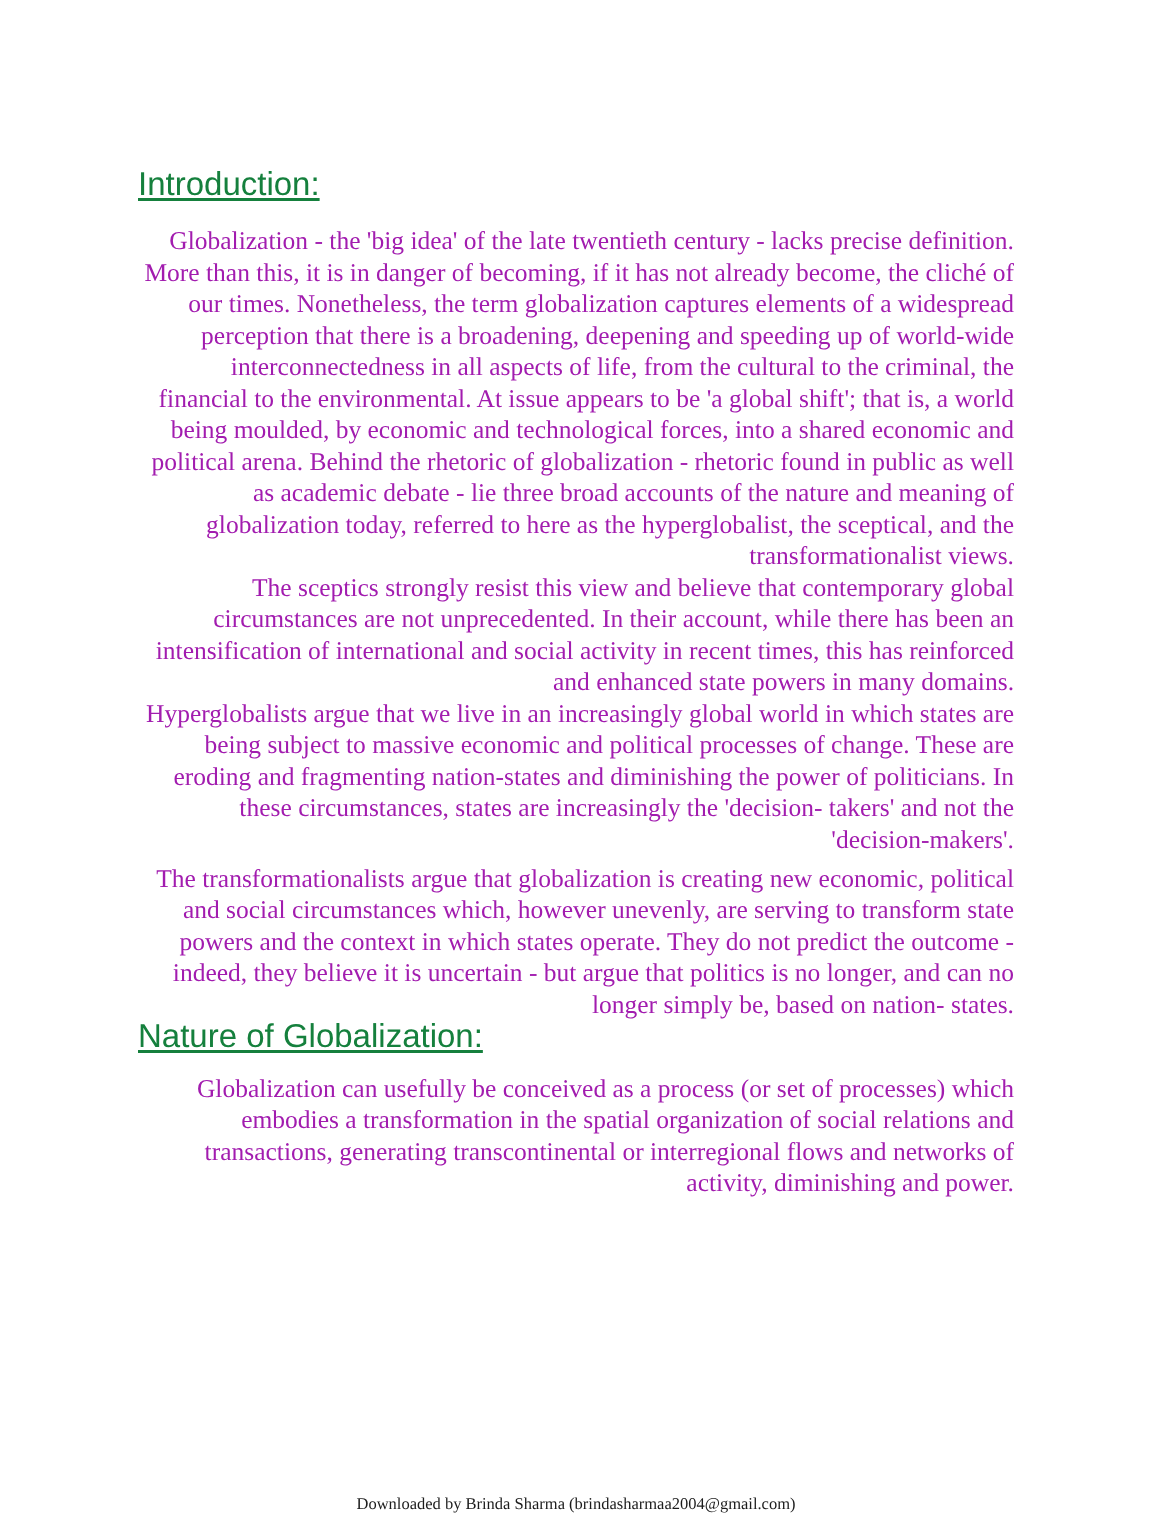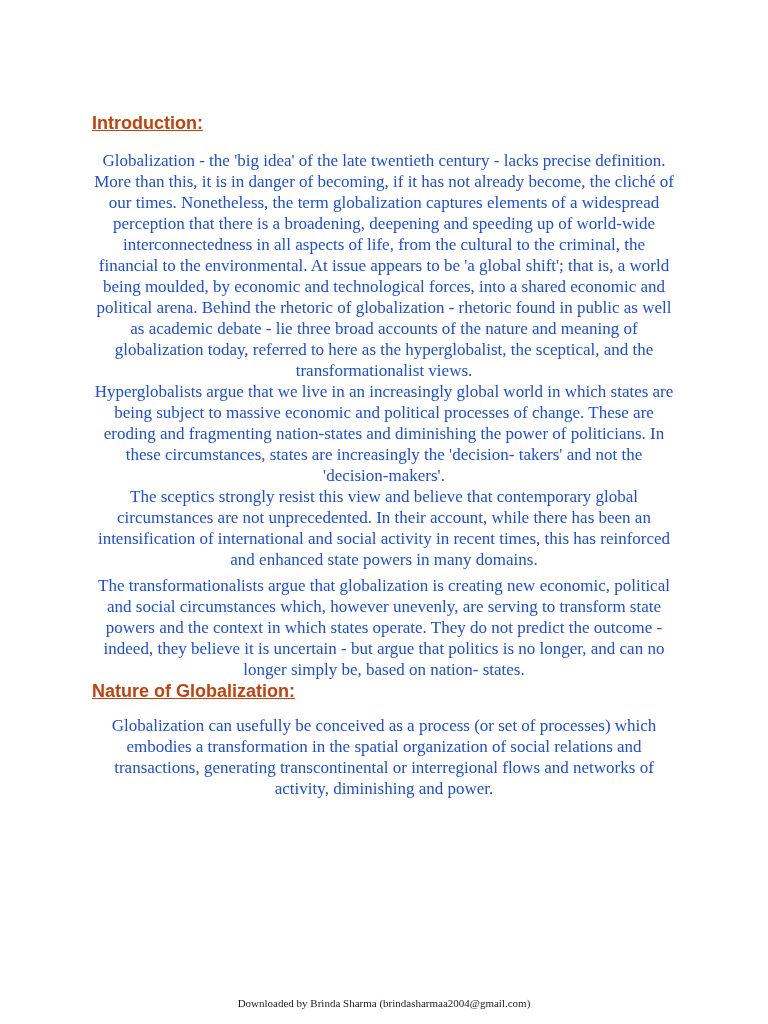--- a/index.html
+++ b/index.html
@@ -17,37 +17,37 @@
     color: #000000;
   }
   .content {
     position: absolute;
     top: 112px;
     left: 92px;
     width: 584px;
   }
   .section-heading {
     font-family: "Liberation Sans", sans-serif;
-    font-size: 18px;
-    font-weight: bold;
+    font-size: 22px;
+    font-weight: normal;
     line-height: 22px;
     text-decoration: underline;
-    color: #c2410c;
+    color: #15803d;
     margin: 0 0 16px 0;
   }
   .section-heading.second {
     margin-bottom: 13px;
   }
   .para {
     font-family: "Liberation Serif", serif;
     font-size: 17px;
     line-height: 21px;
-    color: #1d4ed8;
+    color: #a21caf;
     margin: 0;
-    text-align: center;
+    text-align: right;
   }
   .para.gap-above {
     margin-top: 5px;
   }
   .footer {
     position: absolute;
     left: 0;
     right: 0;
     top: 997px;
     text-align: center;
@@ -59,23 +59,23 @@
 </head>
 <body>
 
 <div class="page">
   <div class="content">
 
     <h2 class="section-heading">Introduction:</h2>
 
     <p class="para">Globalization - the 'big idea' of the late twentieth century - lacks precise definition. More than this, it is in danger of becoming, if it has not already become, the cliché of our times. Nonetheless, the term globalization captures elements of a widespread perception that there is a broadening, deepening and speeding up of world-wide interconnectedness in all aspects of life, from the cultural to the criminal, the financial to the environmental. At issue appears to be 'a global shift'; that is, a world being moulded, by economic and technological forces, into a shared economic and political arena. Behind the rhetoric of globalization - rhetoric found in public as well as academic debate - lie three broad accounts of the nature and meaning of globalization today, referred to here as the hyperglobalist, the sceptical, and the transformationalist views.</p>
 
+    <p class="para">The sceptics strongly resist this view and believe that contemporary global circumstances are not unprecedented. In their account, while there has been an intensification of international and social activity in recent times, this has reinforced and enhanced state powers in many domains.</p>
+
     <p class="para">Hyperglobalists argue that we live in an increasingly global world in which states are being subject to massive economic and political processes of change. These are eroding and fragmenting nation-states and diminishing the power of politicians. In these circumstances, states are increasingly the 'decision- takers' and not the 'decision-makers'.</p>
-
-    <p class="para">The sceptics strongly resist this view and believe that contemporary global circumstances are not unprecedented. In their account, while there has been an intensification of international and social activity in recent times, this has reinforced and enhanced state powers in many domains.</p>
 
     <p class="para gap-above">The transformationalists argue that globalization is creating new economic, political and social circumstances which, however unevenly, are serving to transform state powers and the context in which states operate. They do not predict the outcome - indeed, they believe it is uncertain - but argue that politics is no longer, and can no longer simply be, based on nation- states.</p>
 
     <h2 class="section-heading second">Nature of Globalization:</h2>
 
     <p class="para">Globalization can usefully be conceived as a process (or set of processes) which embodies a transformation in the spatial organization of social relations and transactions, generating transcontinental or interregional flows and networks of activity, diminishing and power.</p>
 
   </div>
 
   <div class="footer">Downloaded by Brinda Sharma (brindasharmaa2004@gmail.com)</div>

